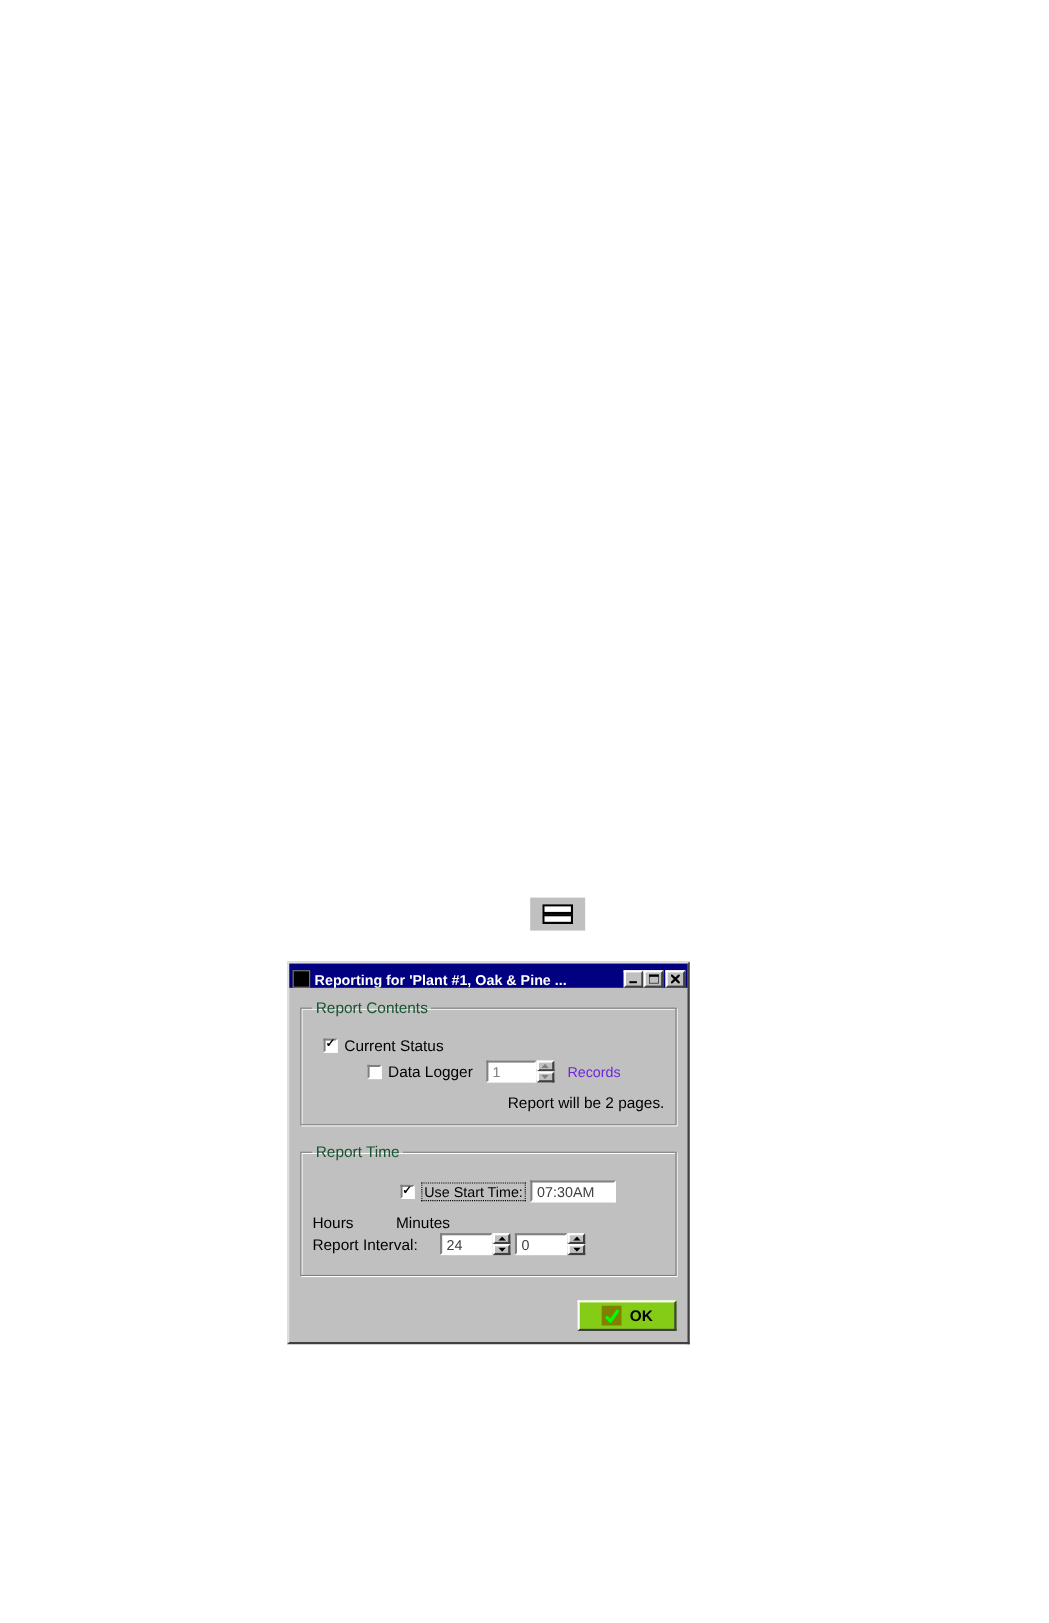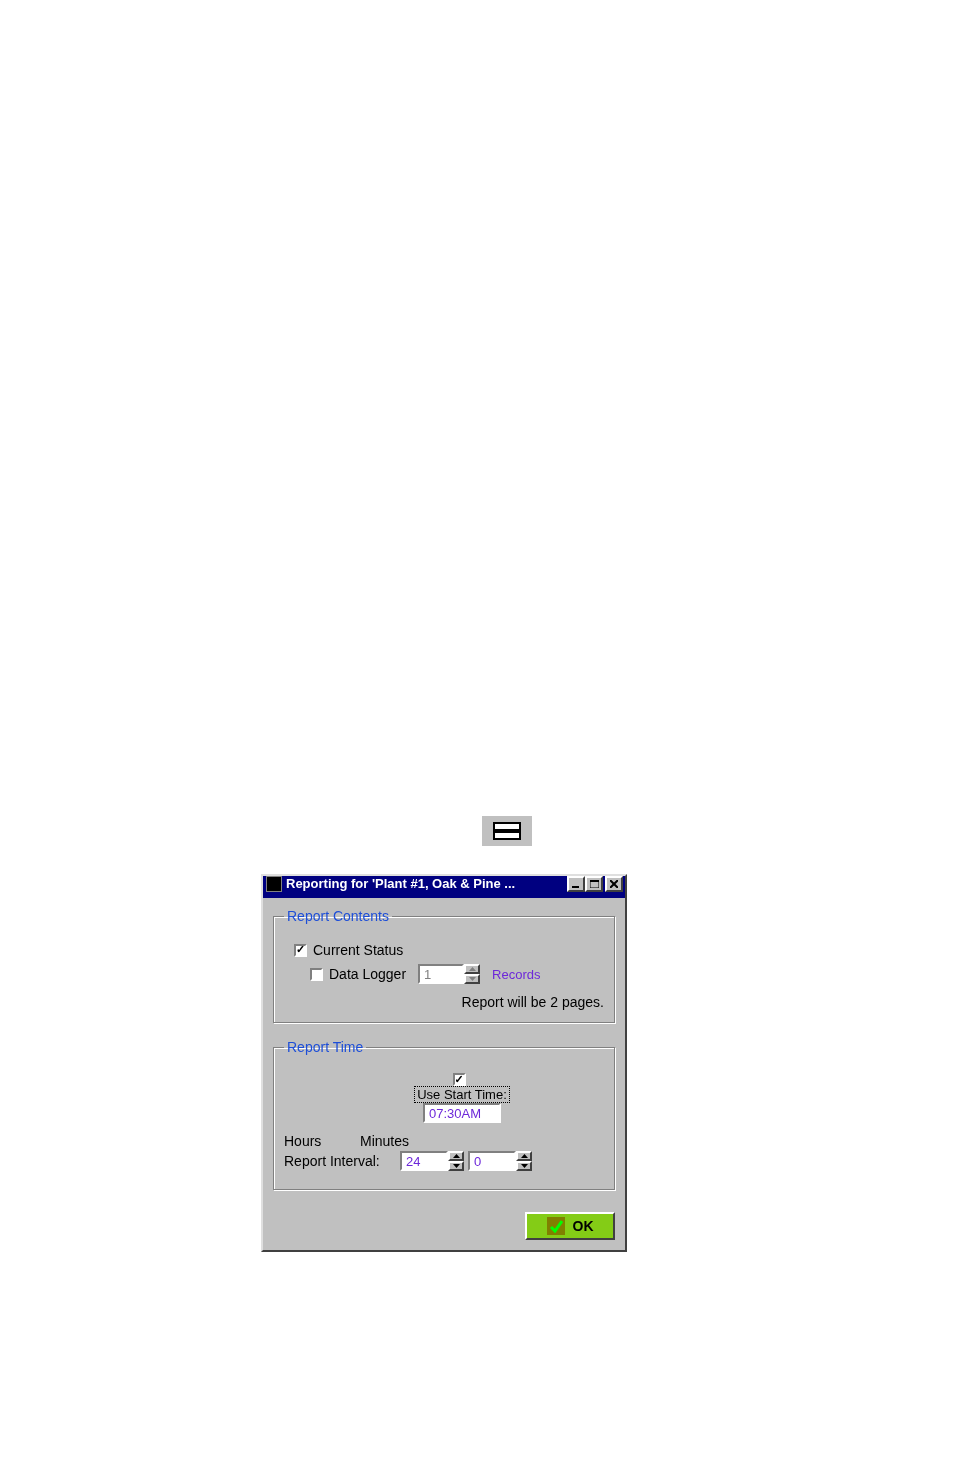--- a/index.html
+++ b/index.html
@@ -32,21 +32,21 @@
     background: #c0c0c0;
     border: 2px solid;
     border-color: #dfdfdf #404040 #404040 #dfdfdf;
     box-sizing: border-box;
   }
   .titlebar {
     height: 22px;
     background: #000080;
     color: #ffffff;
     display: flex;
-    align-items: flex-start;
+    align-items: flex-end;
     padding: 0 2px 0 3px;
     font-weight: bold;
     font-size: 13px;
   }
   .titlebar .sys-icon {
     width: 16px; height: 16px; margin-right: 4px;
     background: #000000;
     border: 1px solid #808080;
     box-sizing: border-box;
   }
@@ -76,21 +76,21 @@
   }
 
   fieldset.groupbox {
     border: 1px solid #808080;
     box-shadow: 1px 1px 0 #ffffff inset, 1px 1px 0 #ffffff;
     margin: 0 0 16px 0;
     padding: 12px 10px 12px 10px;
   }
   fieldset.groupbox legend {
     padding: 0 3px;
-    color: #1d4ed8;
+    color: #14532d;
     font-size: 14px;
   }
 
   .row { display: flex; align-items: center; margin: 6px 0; }
   .row label { font-size: 14px; }
 
   .checkbox {
     width: 13px; height: 13px;
     background: #ffffff;
     border: 2px solid;
@@ -111,21 +111,21 @@
 
   .text-input {
     height: 20px;
     background: #ffffff;
     border: 2px solid;
     border-color: #808080 #ffffff #ffffff #808080;
     box-sizing: border-box;
     padding: 0 4px;
     font-family: inherit;
     font-size: 13px;
-    color: #6d28d9;
+    color: #404040;
   }
   .text-input.disabled { color: #808080; }
 
   .spin {
     display: inline-flex;
   }
   .spin .spin-buttons {
     display: flex; flex-direction: column;
     margin-left: 0;
   }
@@ -221,21 +221,21 @@
   <div class="client">
 
     <fieldset class="groupbox">
       <legend>Report Contents</legend>
 
       <div class="row" style="margin-left:10px;text-align:center;">
         <span class="checkbox checked"></span>
         <label>Current Status</label>
       </div>
 
-      <div class="row" style="margin-left:26px;">
+      <div class="row" style="margin-left:10px;justify-content:center;">
         <span class="checkbox"></span>
         <label>Data Logger</label>
         <span style="width:12px;"></span>
         <span class="spin">
           <input class="text-input disabled" style="width: 46px;" disabled="" value="1">
           <span class="spin-buttons">
             <span class="spin-btn">
               <svg width="7" height="4">
                   <polygon points="3.5,0 7,4 0,4" fill="#808080"></polygon>
                 </svg>
@@ -250,21 +250,21 @@
         <span style="width:12px;"></span>
         <span class="disabled-text">Records</span>
       </div>
 
       <div class="center-text">Report will be 2 pages.</div>
     </fieldset>
 
     <fieldset class="groupbox" style="margin-bottom:12px;">
       <legend>Report Time</legend>
 
-      <div class="row" style="justify-content:center; margin-left:36px;flex-direction:column;">
+      <div class="row" style="justify-content:center; margin-left:36px;">
         <span class="checkbox checked"></span>
         <span class="dotted-focus">
           <span>Use Start Time:</span>
         </span>
         <span style="width:4px;"></span>
         <input class="text-input" style="width: 78px;" value="07:30AM">
       </div>
 
       <div class="col-labels" style="margin-top:10px;">
         <span>Hours</span>

